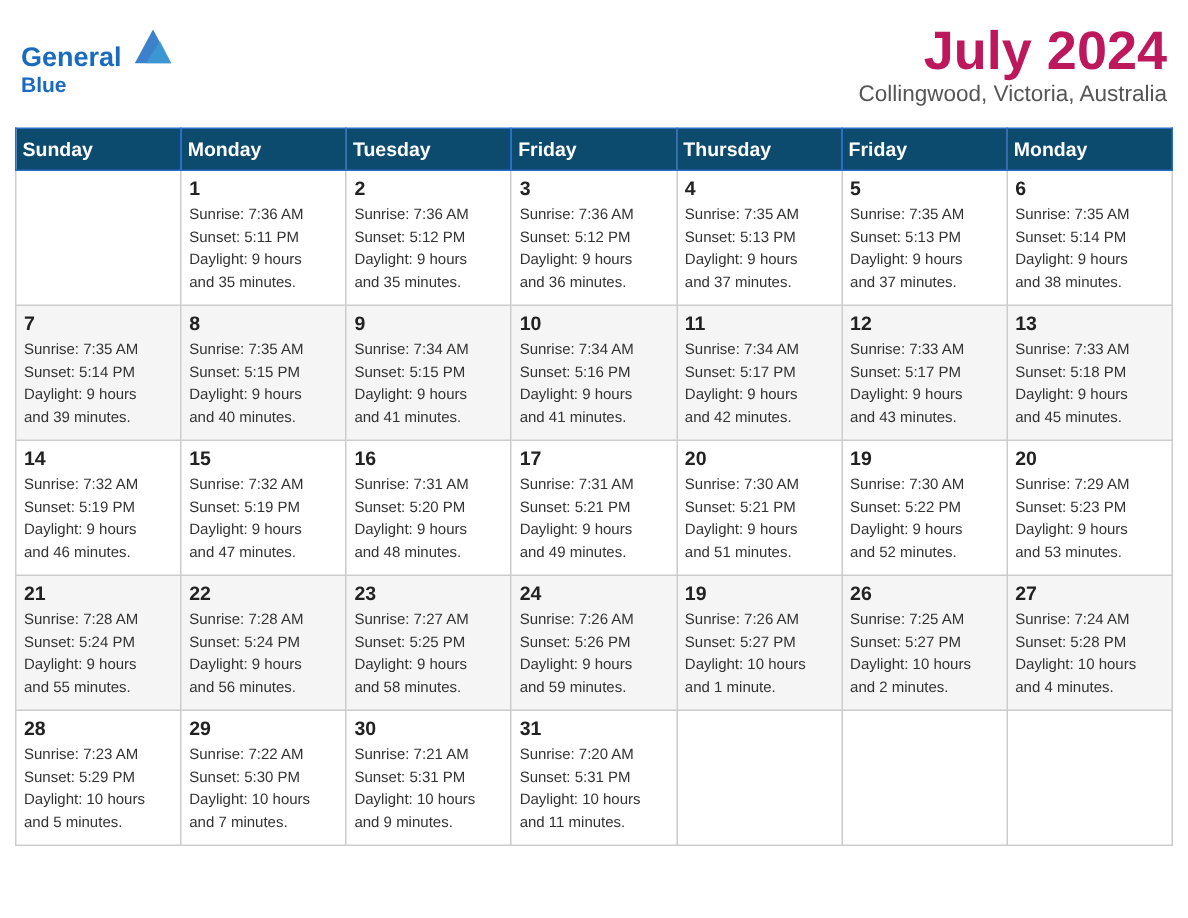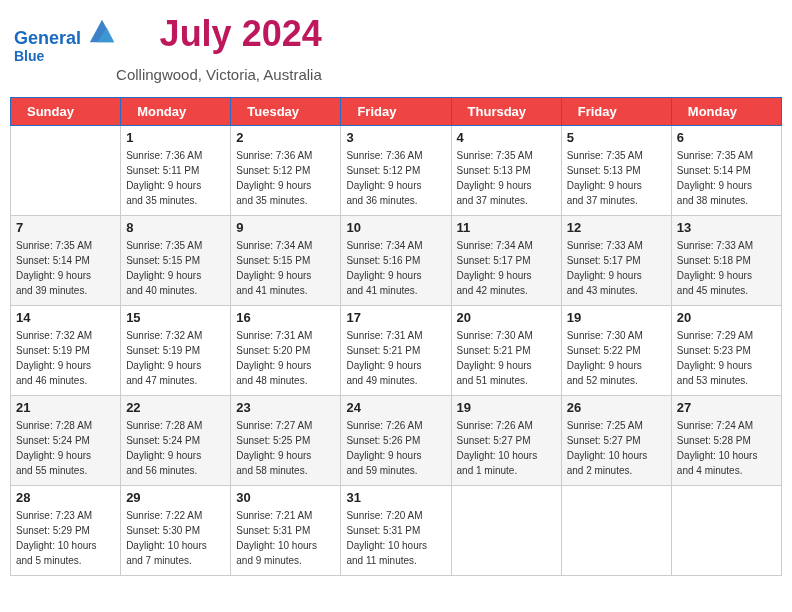--- a/index.html
+++ b/index.html
@@ -5,20 +5,21 @@
     * { margin: 0; padding: 0; box-sizing: border-box; }
     body {
       font-family: Arial, sans-serif;
       background: #fff;
       width: 792px;
       min-height: 612px;
       padding: 10px;
     }
     .header-section {
       display: flex;
+      justify-content: space-between;
       align-items: flex-start;
       margin-bottom: 8px;
       padding: 6px 4px;
     }
     .logo {
       display: flex;
       align-items: center;
       gap: 0px;
     }
     .logo-text {
@@ -40,31 +41,31 @@
     }
     .month-title {
       font-size: 36px;
       font-weight: bold;
       color: #be185d;
       line-height: 1;
     }
     .location-title {
       font-size: 15px;
       color: #555;
-      margin-top: 14px;
+      margin-top: 2px;
     }
     .calendar-table {
       width: 100%;
       border-collapse: collapse;
       font-size: 11px;
     }
     .calendar-table thead tr th {
-      background-color: #ef4444;
+      background-color: #0c4a6e;
       color: #fff;
-      padding: 6px 16px;
+      padding: 6px 4px;
       text-align: left;
       font-size: 13px;
       font-weight: bold;
       border: 1px solid #2a6bc5;
     }
     .calendar-table tbody tr td {
       border: 1px solid #ccc;
       vertical-align: top;
       padding: 4px 5px;
       width: 14.28%;

